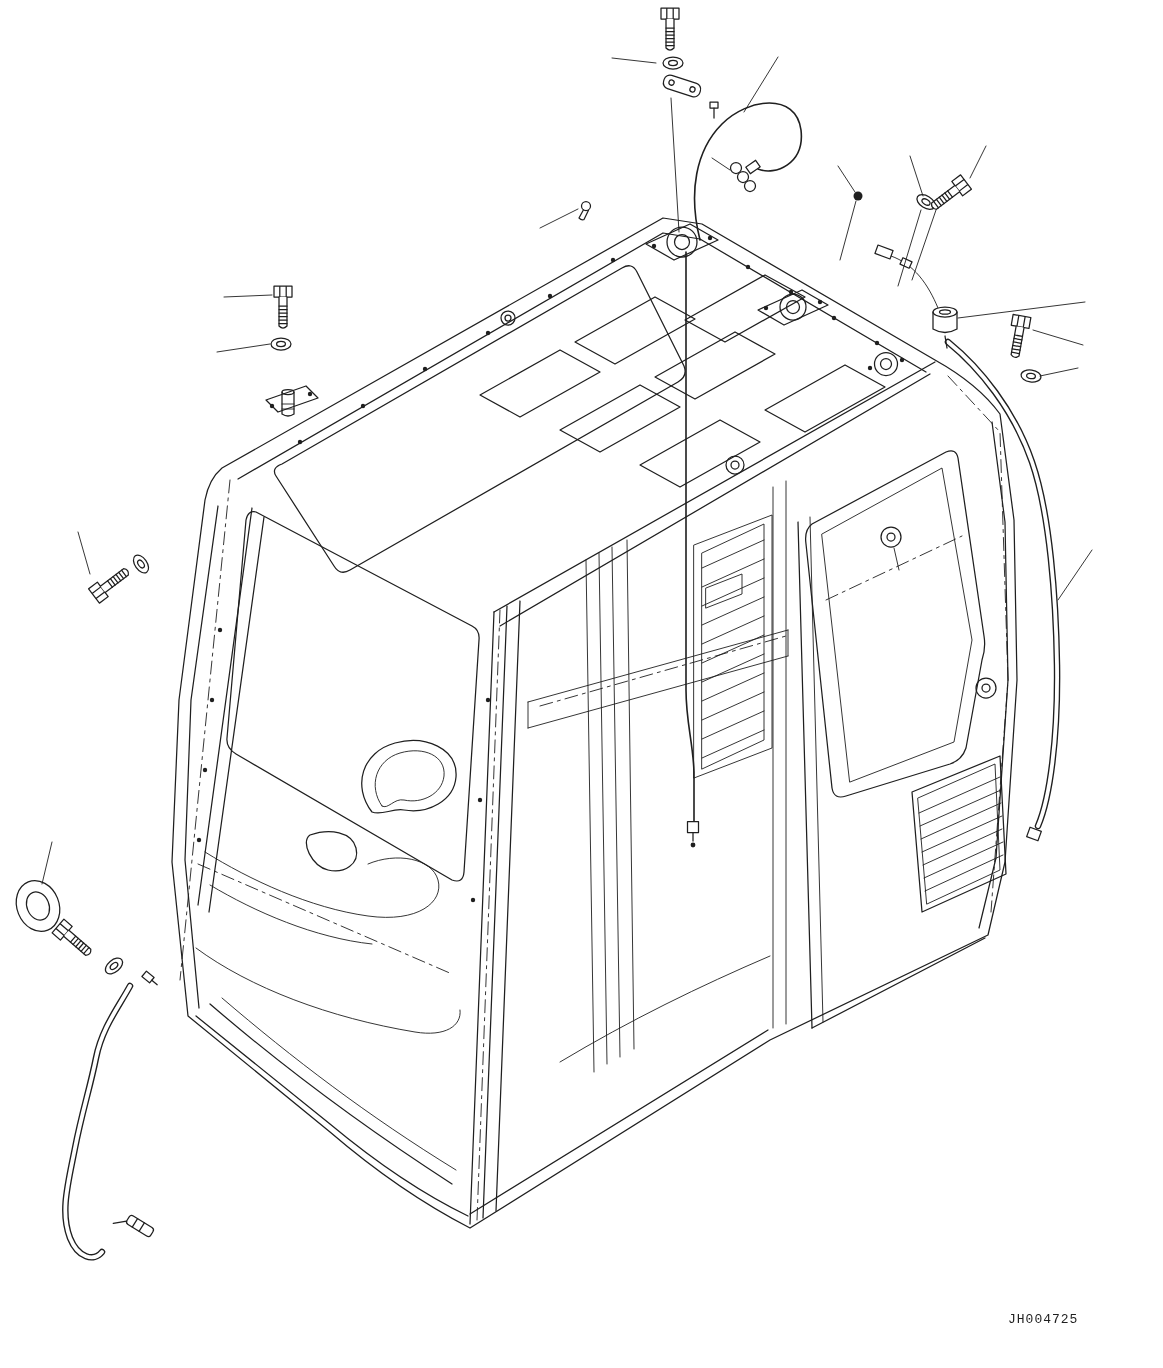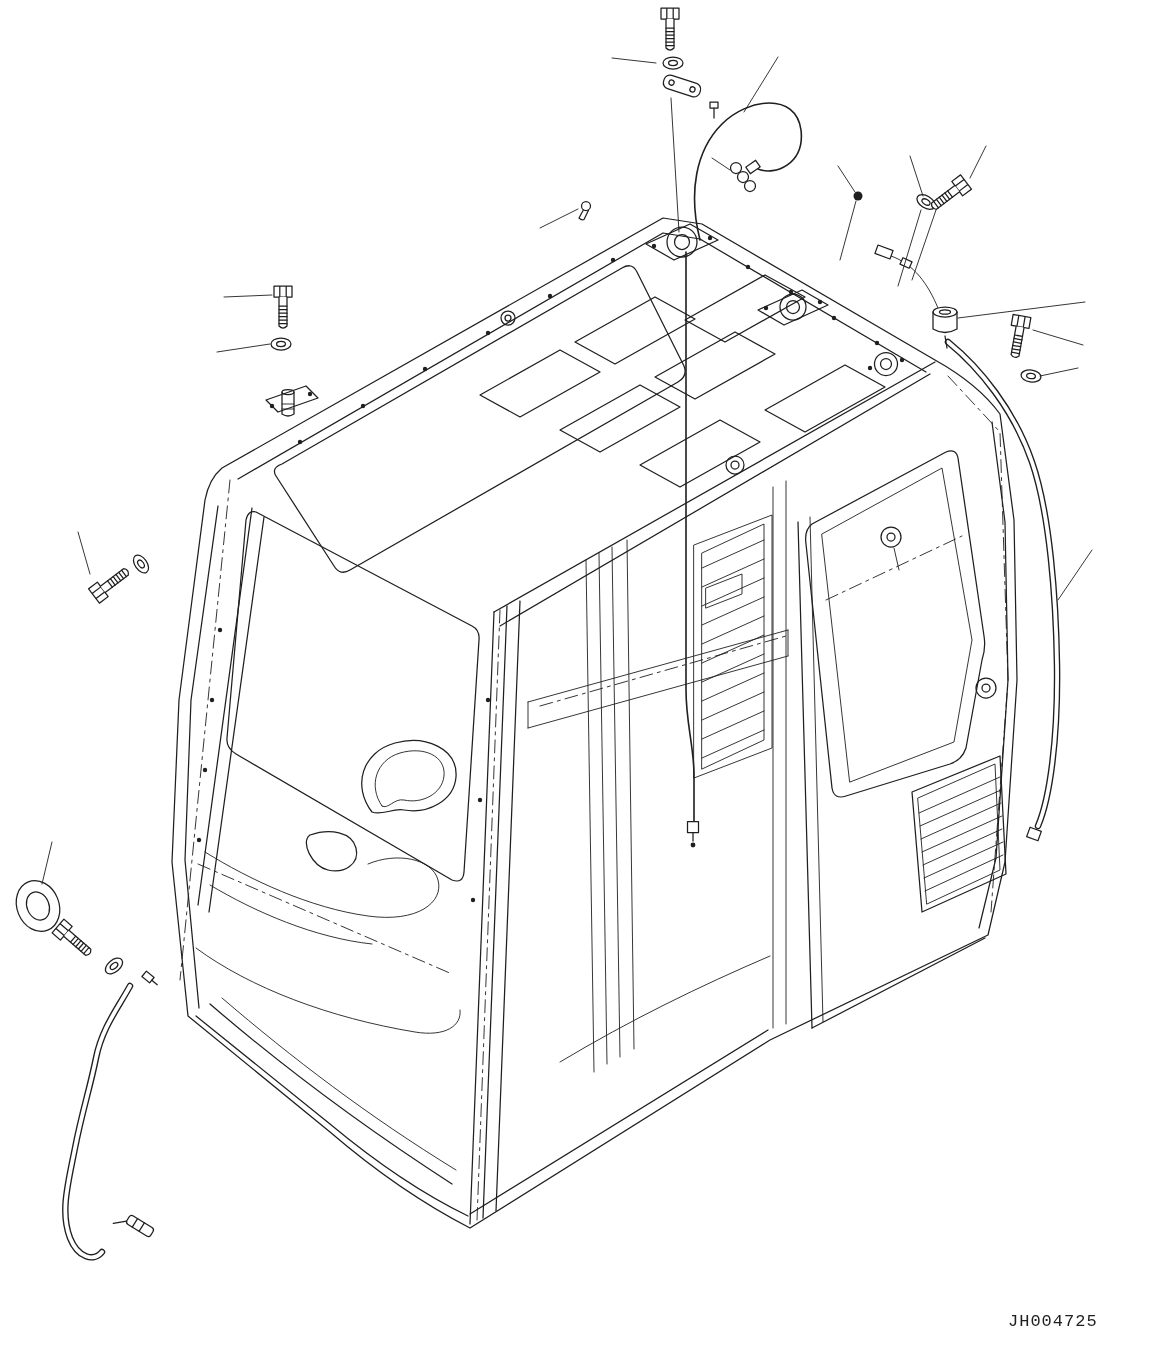--- a/index.html
+++ b/index.html
@@ -15,21 +15,21 @@
   .lines .fillw{fill:#ffffff;}
   .lines .filld{fill:#1f1f1f;stroke:none;}
   .lines .thin, .lines .thin *{stroke-width:0.9;}
   .lines .med{stroke-width:1.6;}
   .lines .dashdot{stroke-width:0.9;stroke-dasharray:13 5 3 5;}
   .lines .tube-outer{stroke-width:6.5;}
   .lines .tube-inner{stroke:#ffffff;stroke-width:3.8;}
   .figure-id{
     position:absolute;left:1008px;top:1312px;
     font-family:"Liberation Mono","DejaVu Sans Mono",monospace;
-    font-size:17px;letter-spacing:1px;color:#1f1f1f;
+    font-size:13px;letter-spacing:1px;color:#1f1f1f;
   }
 </style>
 </head>
 <body>
 
 <div class="page">
 
 <svg class="drawing-svg lines" width="1163" height="1368" viewBox="0 0 1163 1368">
 
   <defs>

